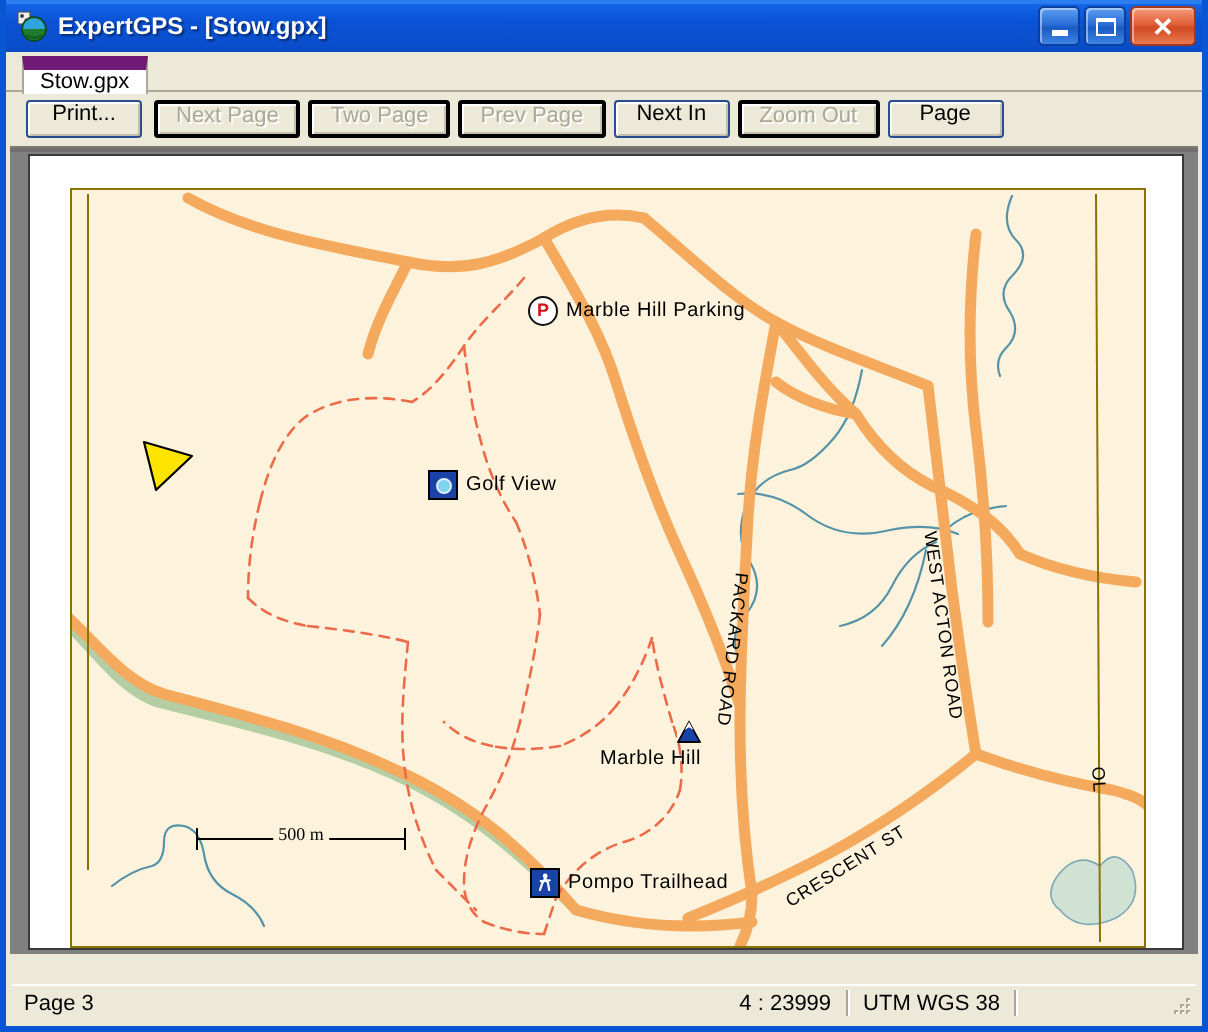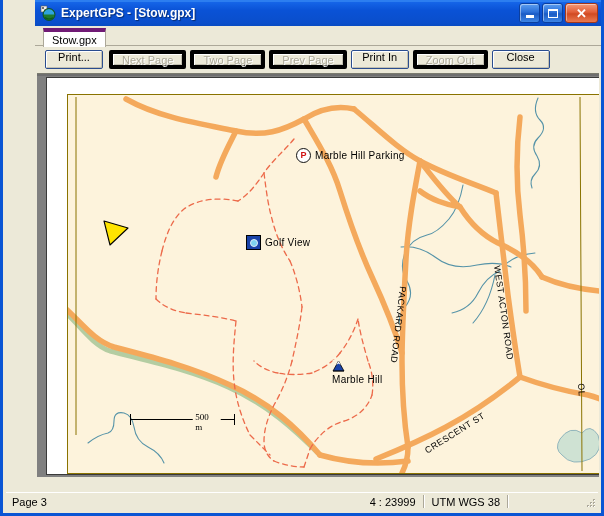--- a/index.html
+++ b/index.html
@@ -7,21 +7,20 @@
     width:604px;height:516px;overflow:hidden;
     font-family:"Liberation Sans", sans-serif;
     background:#0a246a;
   }
   .window{
     position:absolute;left:0;top:0;width:604px;height:516px;
     box-sizing:border-box;
     border:3px solid #0a55d4;
     border-top:none;
     background:#ece9d8;
-    padding-left:32px;
   }
   
   .titlebar{
     position:relative;height:26px;
     background:linear-gradient(to bottom,#0a55d4 0%,#1565e8 8%,#0a52d6 40%,#0a4ecb 88%,#084bc2 100%);
     display:flex;align-items:center;
   }
   .titlebar:before{
     content:"";position:absolute;left:0;top:0;right:0;height:2px;
     background:#2c7ef0;
@@ -56,21 +55,21 @@
   }
   
   .tabstrip{
     height:20px;background:#ece9d8;position:relative;
     padding-left:8px;box-sizing:border-box;
     border-bottom:1px solid #aca899;
   }
   .tab{
     position:absolute;left:8px;top:2px;height:19px;
     background:#fff;border:1px solid #aca899;border-bottom:none;
-    border-top:4px solid #701a75;
+    border-top:7px solid #701a75;
     box-sizing:border-box;
     padding:0 8px;display:flex;align-items:center;
     font-size:11px;color:#000;
   }
   
   .toolbar{
     height:27px;background:#ece9d8;
     display:flex;align-items:center;gap:4px;padding-left:10px;
     box-sizing:border-box;
   }
@@ -82,21 +81,21 @@
     box-shadow:inset 1px 1px 0 #fff, inset -1px -1px 0 #c3c0b0;
     display:flex;justify-content:center;
     box-sizing:border-box;cursor:default;
   }
   .tbtn.default{
     border:1px solid #2a4d8f;
     box-shadow:inset 1px 1px 0 #fff, inset -1px -1px 0 #c3c0b0, 0 0 0 0 #000;
   }
   .tbtn.disabled{
     color:#aca899;
-    border:4px solid #000000;
+    border:2px solid #000000;
     text-shadow:1px 1px 0 #fff;
   }
   .tbtn.print{margin-right:2px;}
   
   .client{
     position:relative;
     margin:0 2px;
     height:404px;
     background:#808080;
     border-top:1px solid #7b7b6f;
@@ -157,21 +156,20 @@
     position:absolute;width:105px;height:13px;
   }
   .scalebar .bar{
     position:absolute;left:0;top:6px;width:105px;height:1px;background:#000;
   }
   .scalebar .tick{position:absolute;top:1px;width:1px;height:11px;background:#000;}
   .scalebar .txt{
     position:absolute;left:50%;top:-1px;transform:translateX(-50%);
     background:#fdf3dc;padding:0 3px;font-size:9px;color:#000;
     font-family:"Liberation Serif", serif;
-    margin-left:24px;
   }
   .roadlabel{
     position:absolute;font-size:9px;color:#000;white-space:nowrap;
     font-family:"Liberation Sans", sans-serif;letter-spacing:.5px;
   }
   
   .statusbar{
     position:absolute;left:3px;right:3px;bottom:3px;height:18px;
     background:#ece9d8;
     display:flex;align-items:center;
@@ -238,27 +236,27 @@
     <div class="tbtn disabled">
       <span>Next Page</span>
     </div>
     <div class="tbtn disabled">
       <span>Two Page</span>
     </div>
     <div class="tbtn disabled">
       <span>Prev Page</span>
     </div>
     <div class="tbtn default">
-      <span>Print In</span>
+      <span>Next In</span>
     </div>
     <div class="tbtn disabled">
       <span>Zoom Out</span>
     </div>
     <div class="tbtn default">
-      <span>Close</span>
+      <span>Page</span>
     </div>
   </div>
 
   <div class="client">
     <div class="client-topline"></div>
 
     <div class="page">
 
       <div class="maparea">
 
@@ -367,32 +365,41 @@
           <span class="wlabel">Marble Hill Parking</span>
         </div>
 
         <div class="wp" style="left:178px;top:140px;">
           <span class="wicon ic-camera">
               <i></i>
             </span>
           <span class="wlabel">Golf View</span>
         </div>
 
-        <div class="wp" style="left:264px;top:264px;flex-direction:column;align-items:flex-start;">
+        <div class="wp" style="left:264px;top:264px;flex-direction:column;align-items:flex-end;">
           <span class="wicon ic-summit">
             <svg width="13" height="13" viewBox="0 0 13 13">
               <rect x="0.5" y="0.5" width="12" height="12" fill="#fdf3dc" stroke="#fdf3dc" stroke-width="0"></rect>
               <polygon points="1,12 6.5,2 12,12" fill="#1a43a8" stroke="#000" stroke-width="0.8"></polygon>
               <polygon points="4.3,6 6.5,2 8.7,6 6.5,4.6" fill="#ffffff" stroke="none"></polygon>
               <path d="M1 12 L12 12" stroke="#000" stroke-width="0.8"></path>
             </svg>
           </span>
           <span class="wlabel" style="margin-left:0;margin-top:2px;">Marble Hill</span>
         </div>
 
+        <div class="wp" style="left:229px;top:339px;">
+          <span class="wicon ic-hiker">
+            <svg width="11" height="11" viewBox="0 0 11 11">
+              <circle cx="5.6" cy="2" r="1.2" fill="#fff"></circle>
+              <path d="M5.6 3.2 L4 6 L3 9 M5.6 3.2 L7 5.6 L7.6 9 M3.4 4.6 L7.8 4.2" stroke="#fff" stroke-width="1.1" fill="none" stroke-linecap="round"></path>
+            </svg>
+          </span>
+          <span class="wlabel">Pompo Trailhead</span>
+        </div>
 
         <div class="roadlabel" style="left:340px;top:192px;transform:rotate(97deg);transform-origin:left top;">PACKARD ROAD</div>
 
         <div class="roadlabel" style="left:434px;top:170px;transform:rotate(82deg);transform-origin:left top;">WEST ACTON ROAD</div>
 
         <div class="roadlabel" style="left:355px;top:352px;transform:rotate(-32deg);transform-origin:left top;">CRESCENT ST</div>
 
         <div class="roadlabel" style="left:518px;top:288px;transform:rotate(86deg);transform-origin:left top;">OL</div>
 
       </div>

